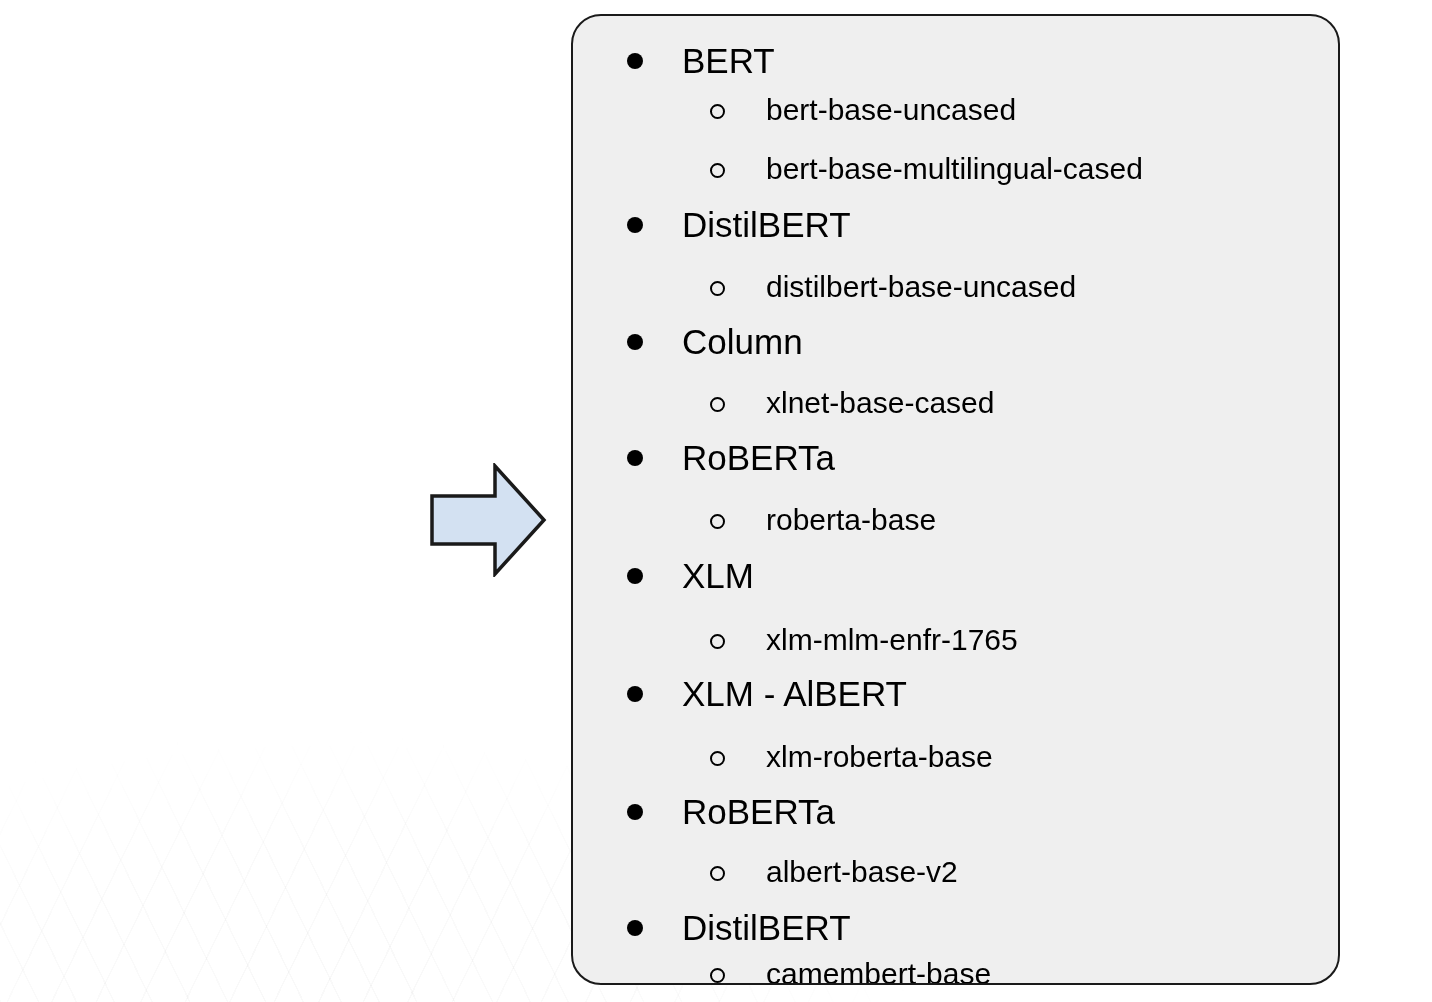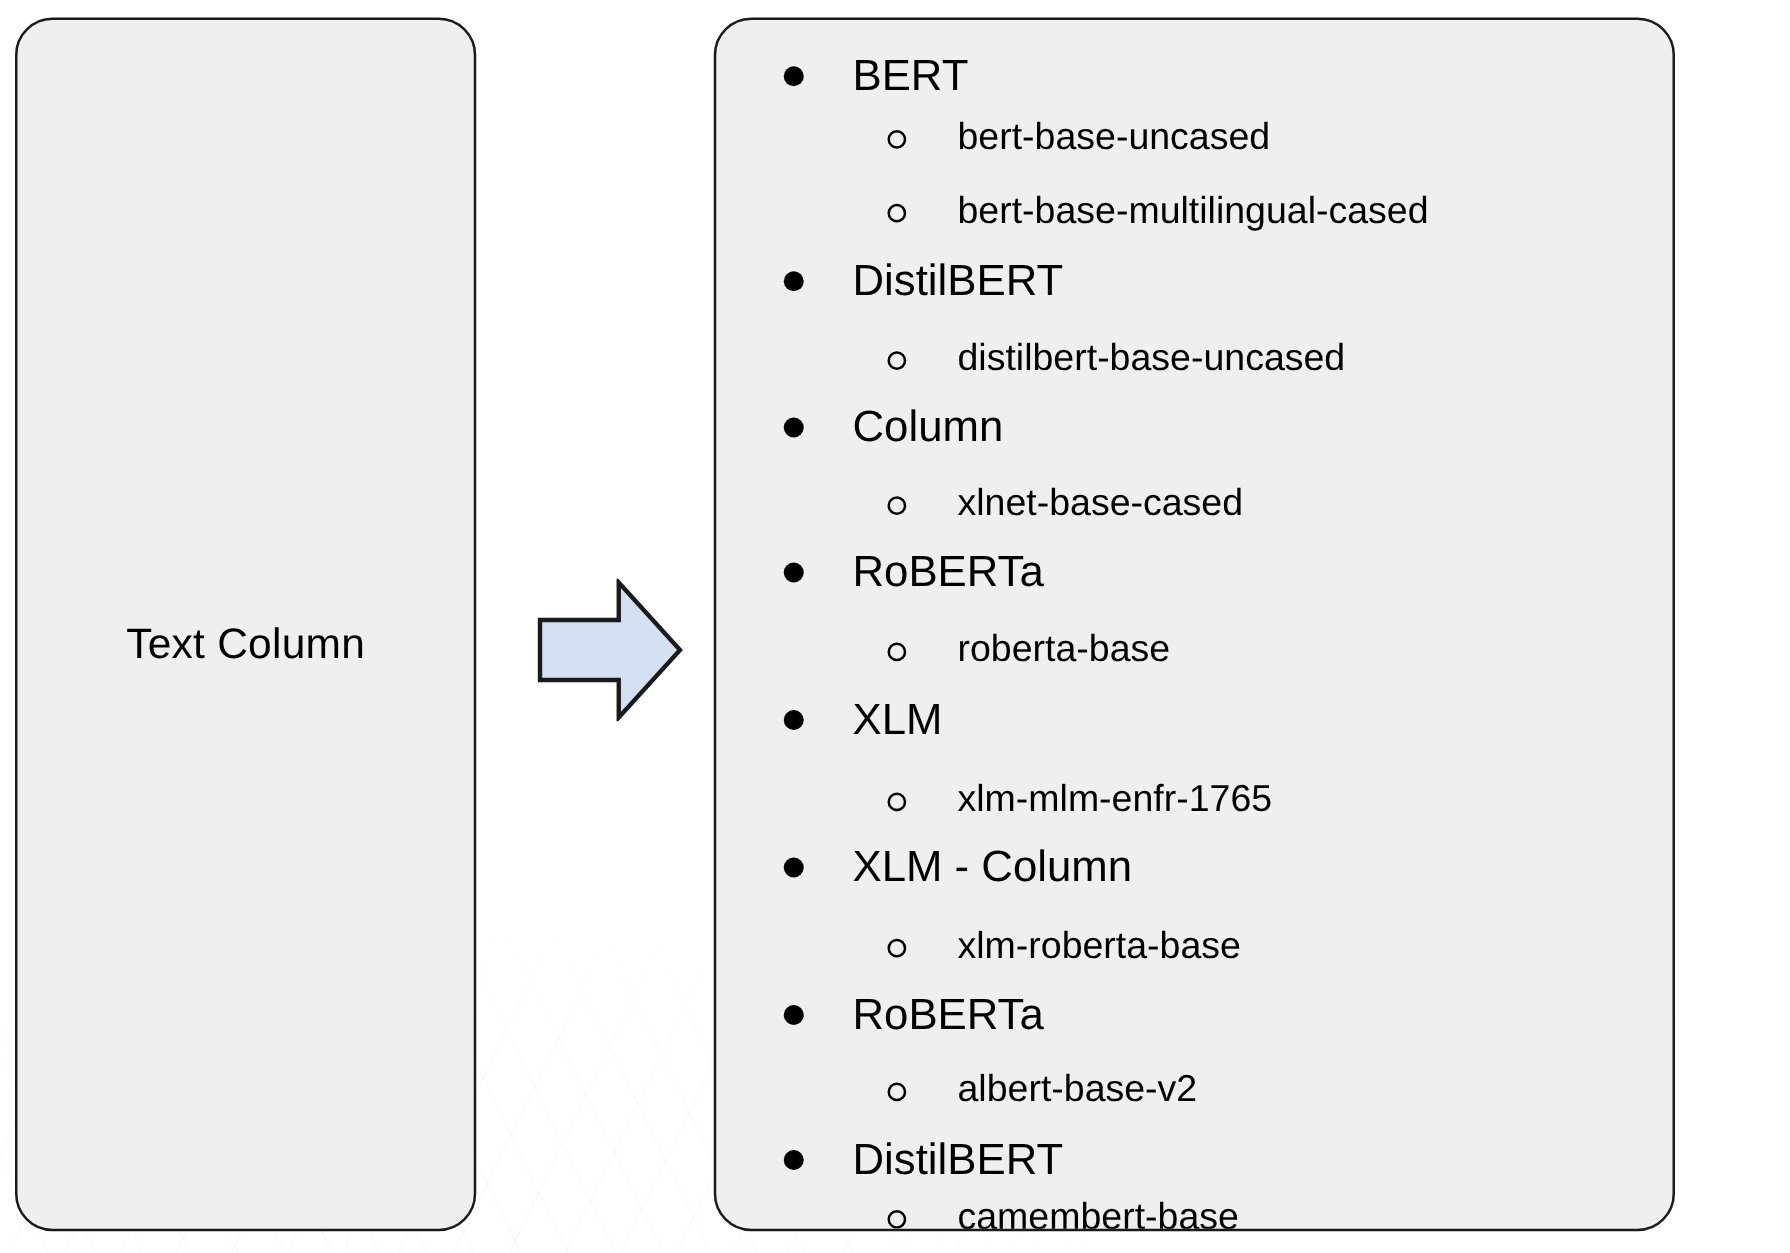--- a/index.html
+++ b/index.html
@@ -134,23 +134,20 @@
 </style>
 </head>
 <body>
 
 <div id="canvas">
 
   <div id="watermark">
     <div class="hatch"></div>
   </div>
 
-  <div class="panel" id="left-panel">
-    <div id="left-panel-label">Text Column</div>
-  </div>
 
   <div id="flow-arrow">
     <svg viewBox="0 0 118 114" width="118" height="114" xmlns="http://www.w3.org/2000/svg">
       <polygon points="3,33 66,33 66,3 115,57 66,111 66,81 3,81" fill="#d3e1f2" stroke="#1a1a1a" stroke-width="3.5" stroke-linejoin="miter"></polygon>
     </svg>
   </div>
 
   <div class="panel" id="right-panel">
     <div id="model-list">
         <div class="li lvl1" style="top: 24px;">
@@ -192,21 +189,21 @@
         <div class="li lvl1" style="top: 539px;">
           <span class="bullet"></span>
           <span class="txt">XLM</span>
         </div>
         <div class="li lvl2" style="top: 606px;">
           <span class="bullet"></span>
           <span class="txt">xlm-mlm-enfr-1765</span>
         </div>
         <div class="li lvl1" style="top: 657px;">
           <span class="bullet"></span>
-          <span class="txt">XLM - Column</span>
+          <span class="txt">XLM - AlBERT</span>
         </div>
         <div class="li lvl2" style="top: 723px;">
           <span class="bullet"></span>
           <span class="txt">xlm-roberta-base</span>
         </div>
         <div class="li lvl1" style="top: 775px;">
           <span class="bullet"></span>
           <span class="txt">RoBERTa</span>
         </div>
         <div class="li lvl2" style="top: 838px;">

